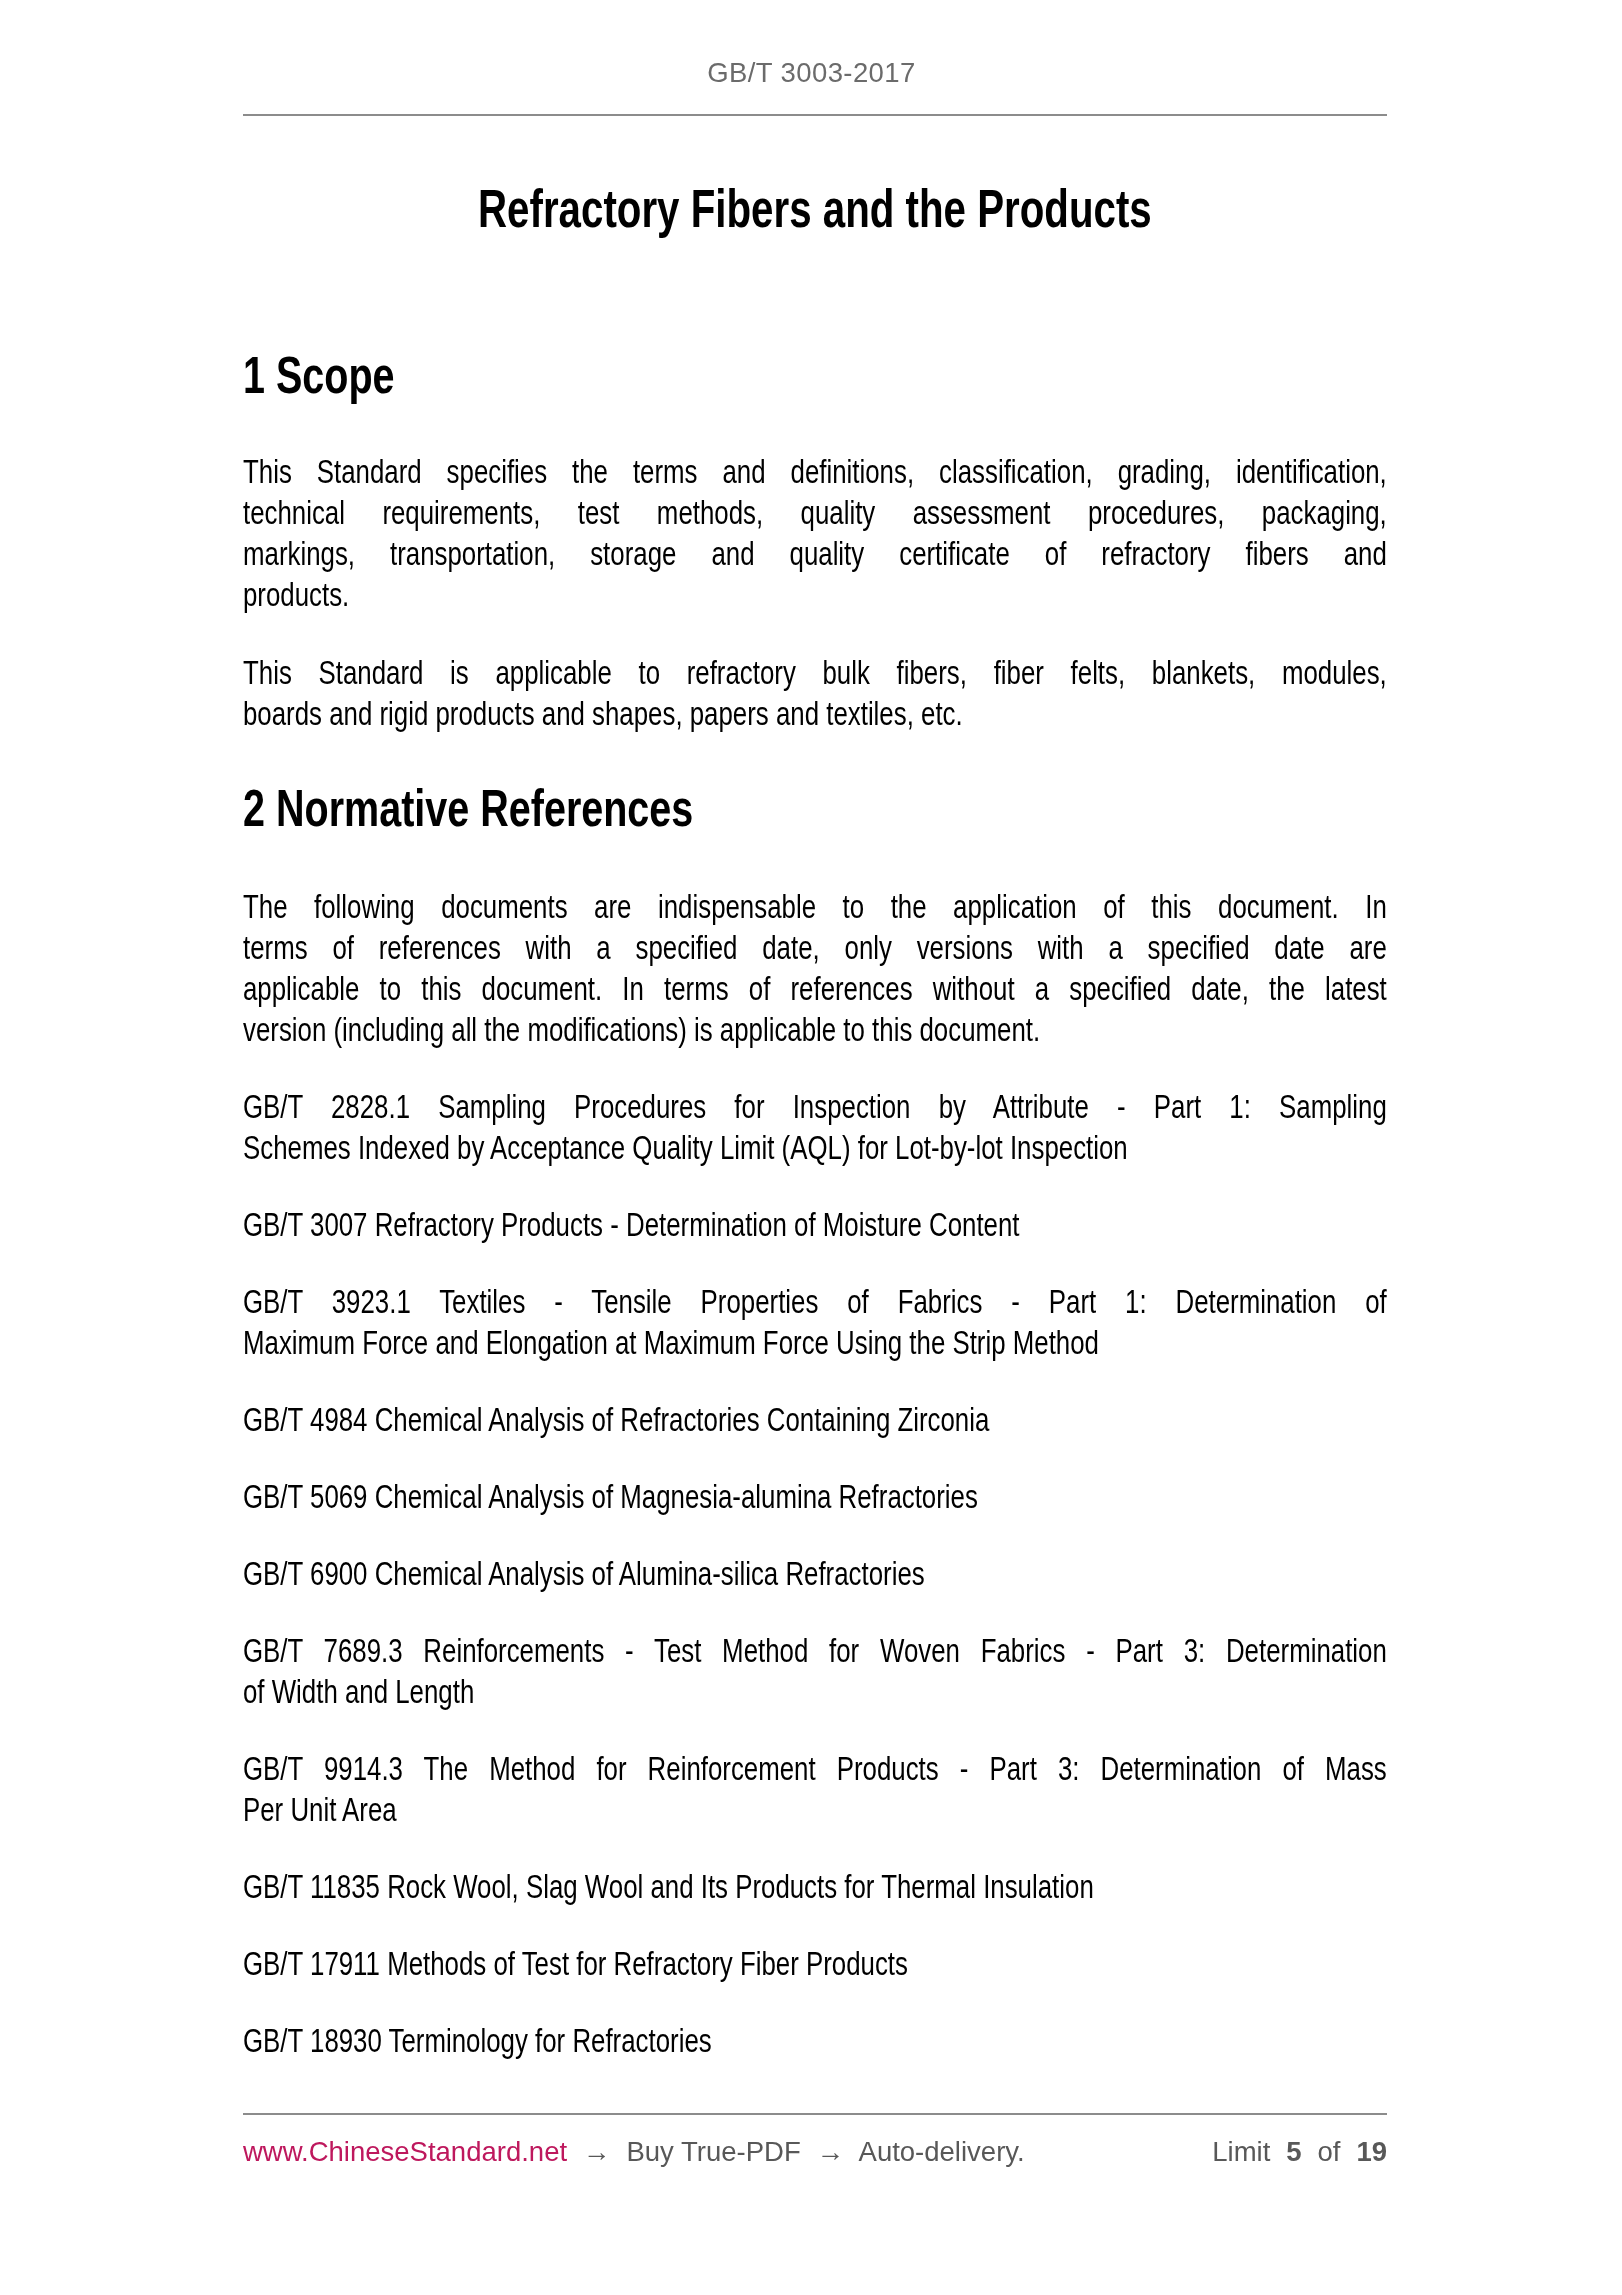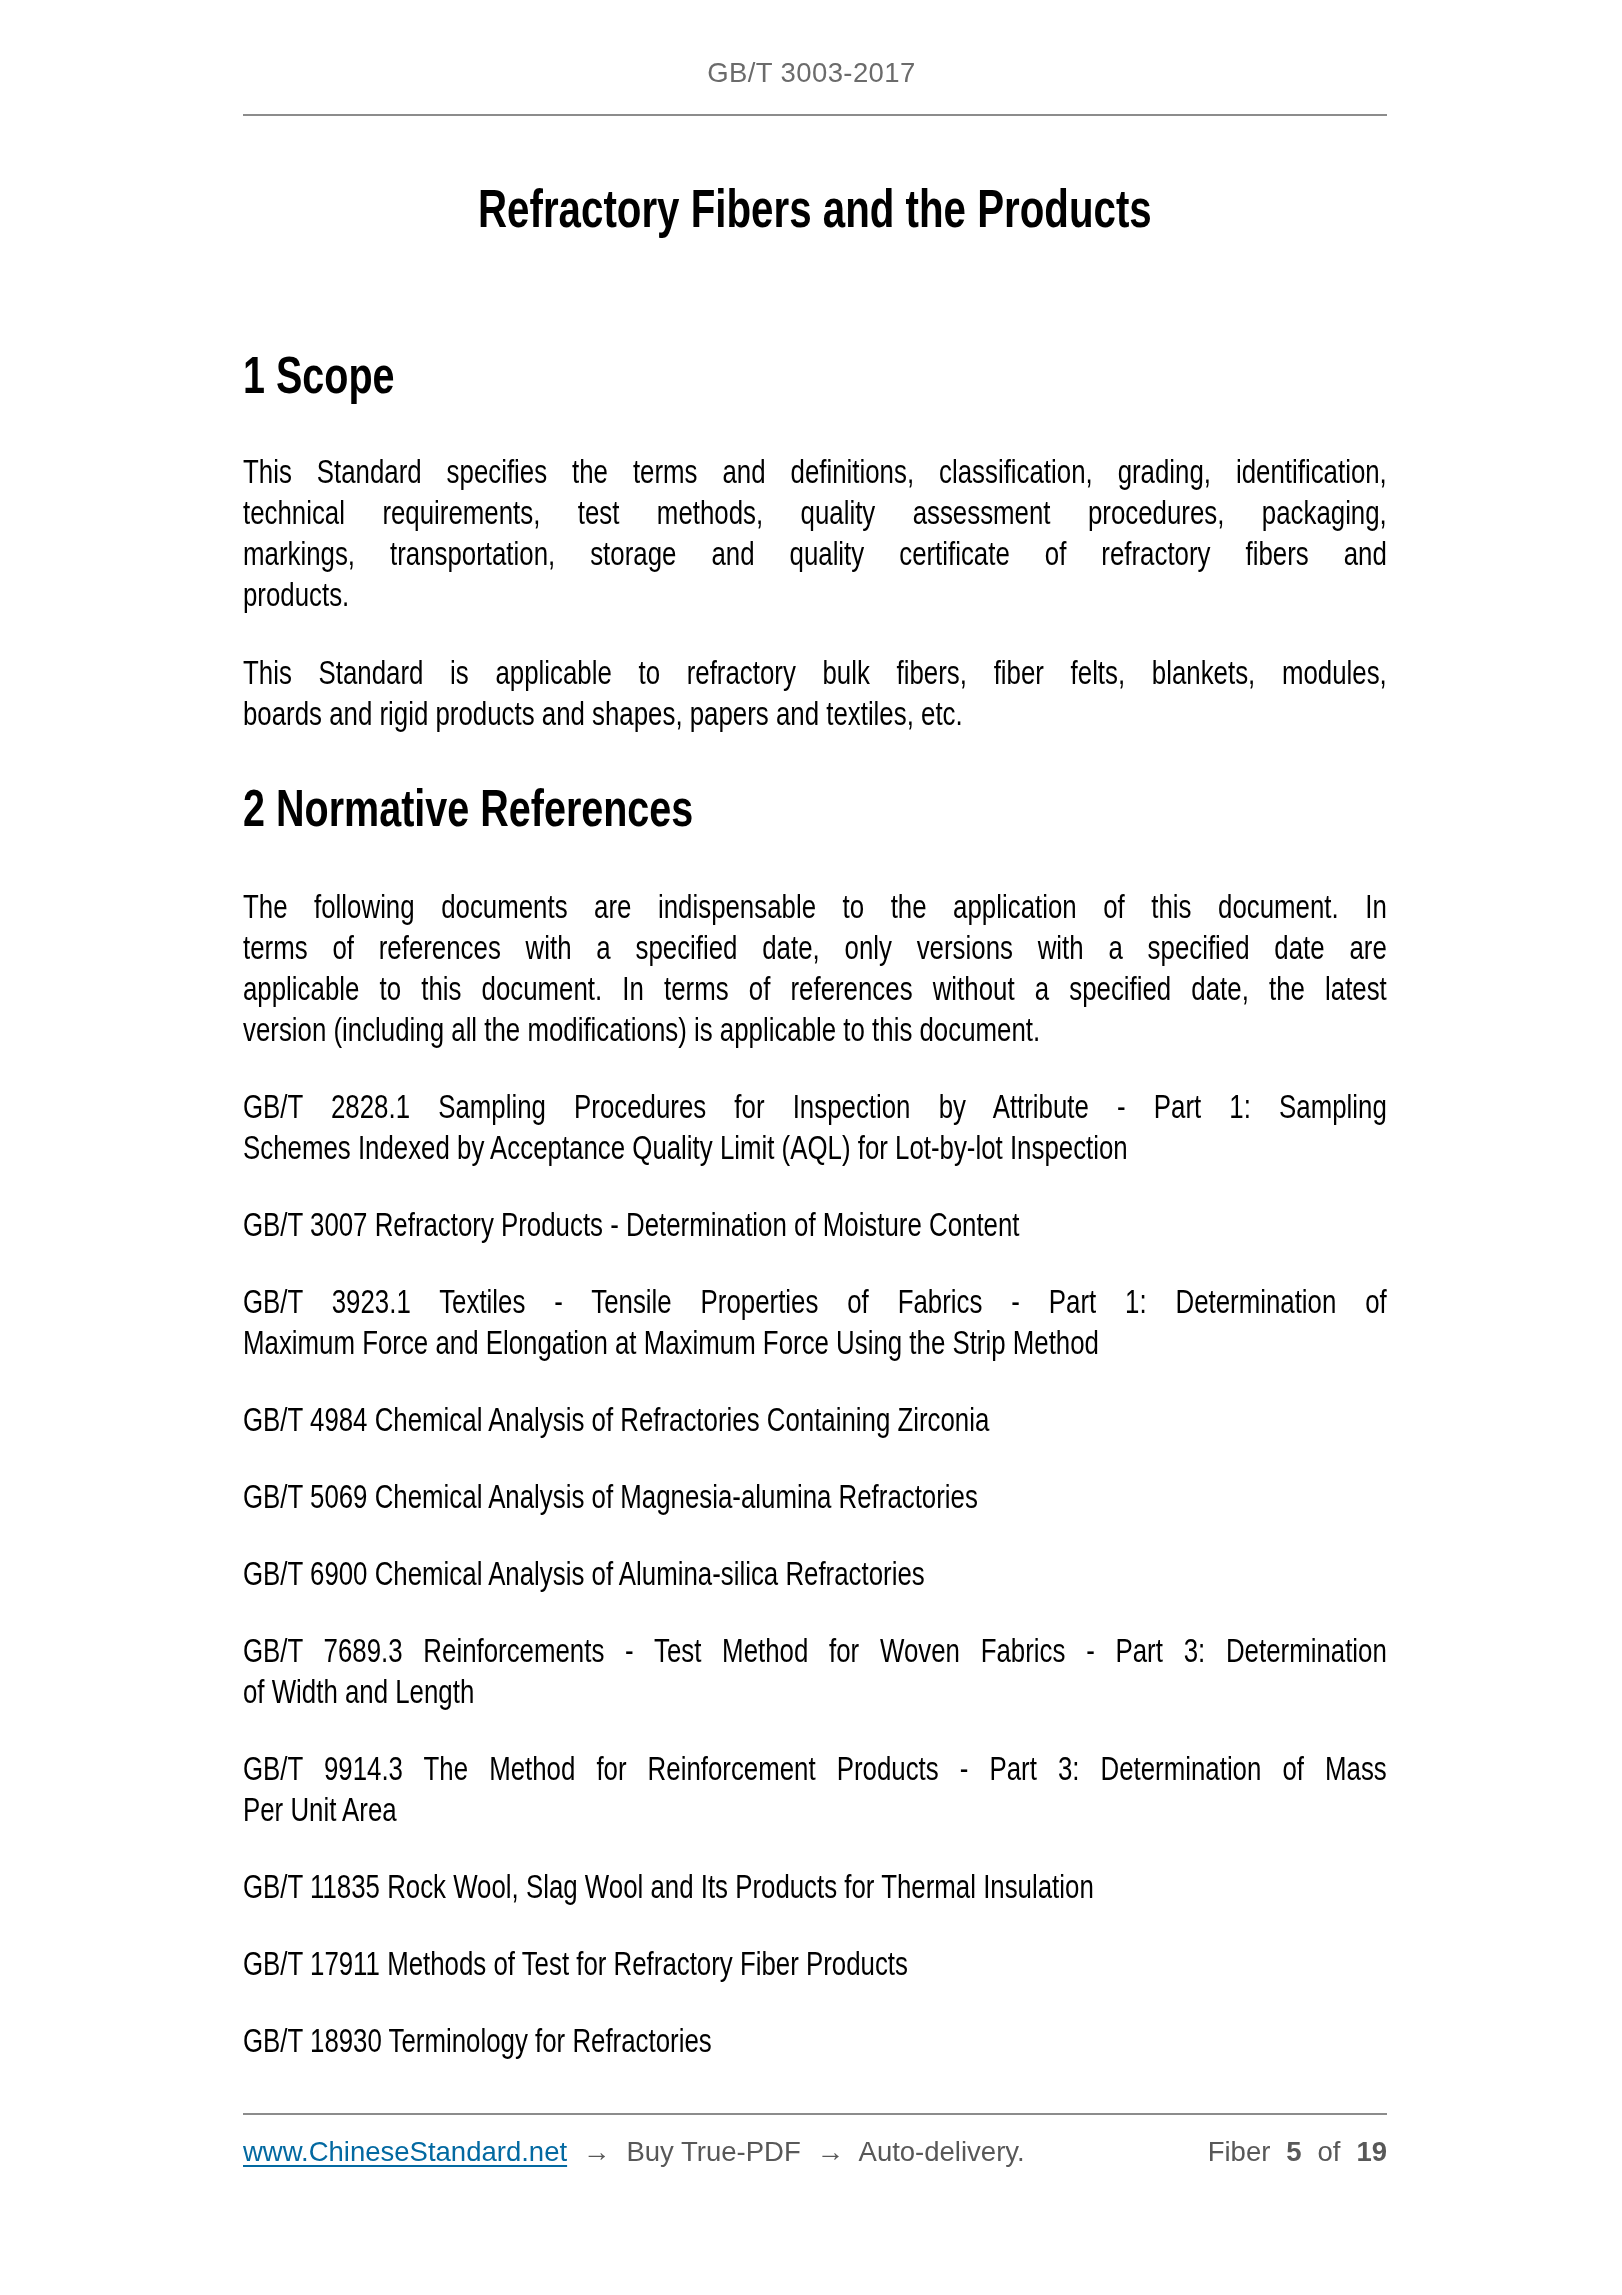--- a/index.html
+++ b/index.html
@@ -71,22 +71,21 @@
     margin-top:19px;
     display:flex;
     justify-content:space-between;
     align-items:baseline;
     font-size:27.5px;line-height:35px;
     color:#585858;
   }
   .footer-left{white-space:nowrap;}
   .footer-left > span{margin-right:8.3px;}
   .footer-link{
-    color:#0369a1;
-    text-decoration:underline;
+    color:#be185d;
     text-underline-offset:4.2px;
     cursor:pointer;
   }
   .footer-right{white-space:nowrap;}
   .footer-right > span{margin-left:8.3px;}
   .pg-num{font-weight:bold;}
 </style>
 </head>
 <body>
 
@@ -173,21 +172,21 @@
 
     <div class="footer-row">
       <div class="footer-left">
         <span class="footer-link">www.ChineseStandard.net</span>
         <span>→</span>
         <span>Buy True-PDF</span>
         <span>→</span>
         <span>Auto-delivery.</span>
       </div>
       <div class="footer-right">
-        <span>Fiber</span>
+        <span>Limit</span>
         <span class="pg-num">5</span>
         <span>of</span>
         <span class="pg-num">19</span>
       </div>
     </div>
   </div>
 </div>
 
 
 </body></html>

